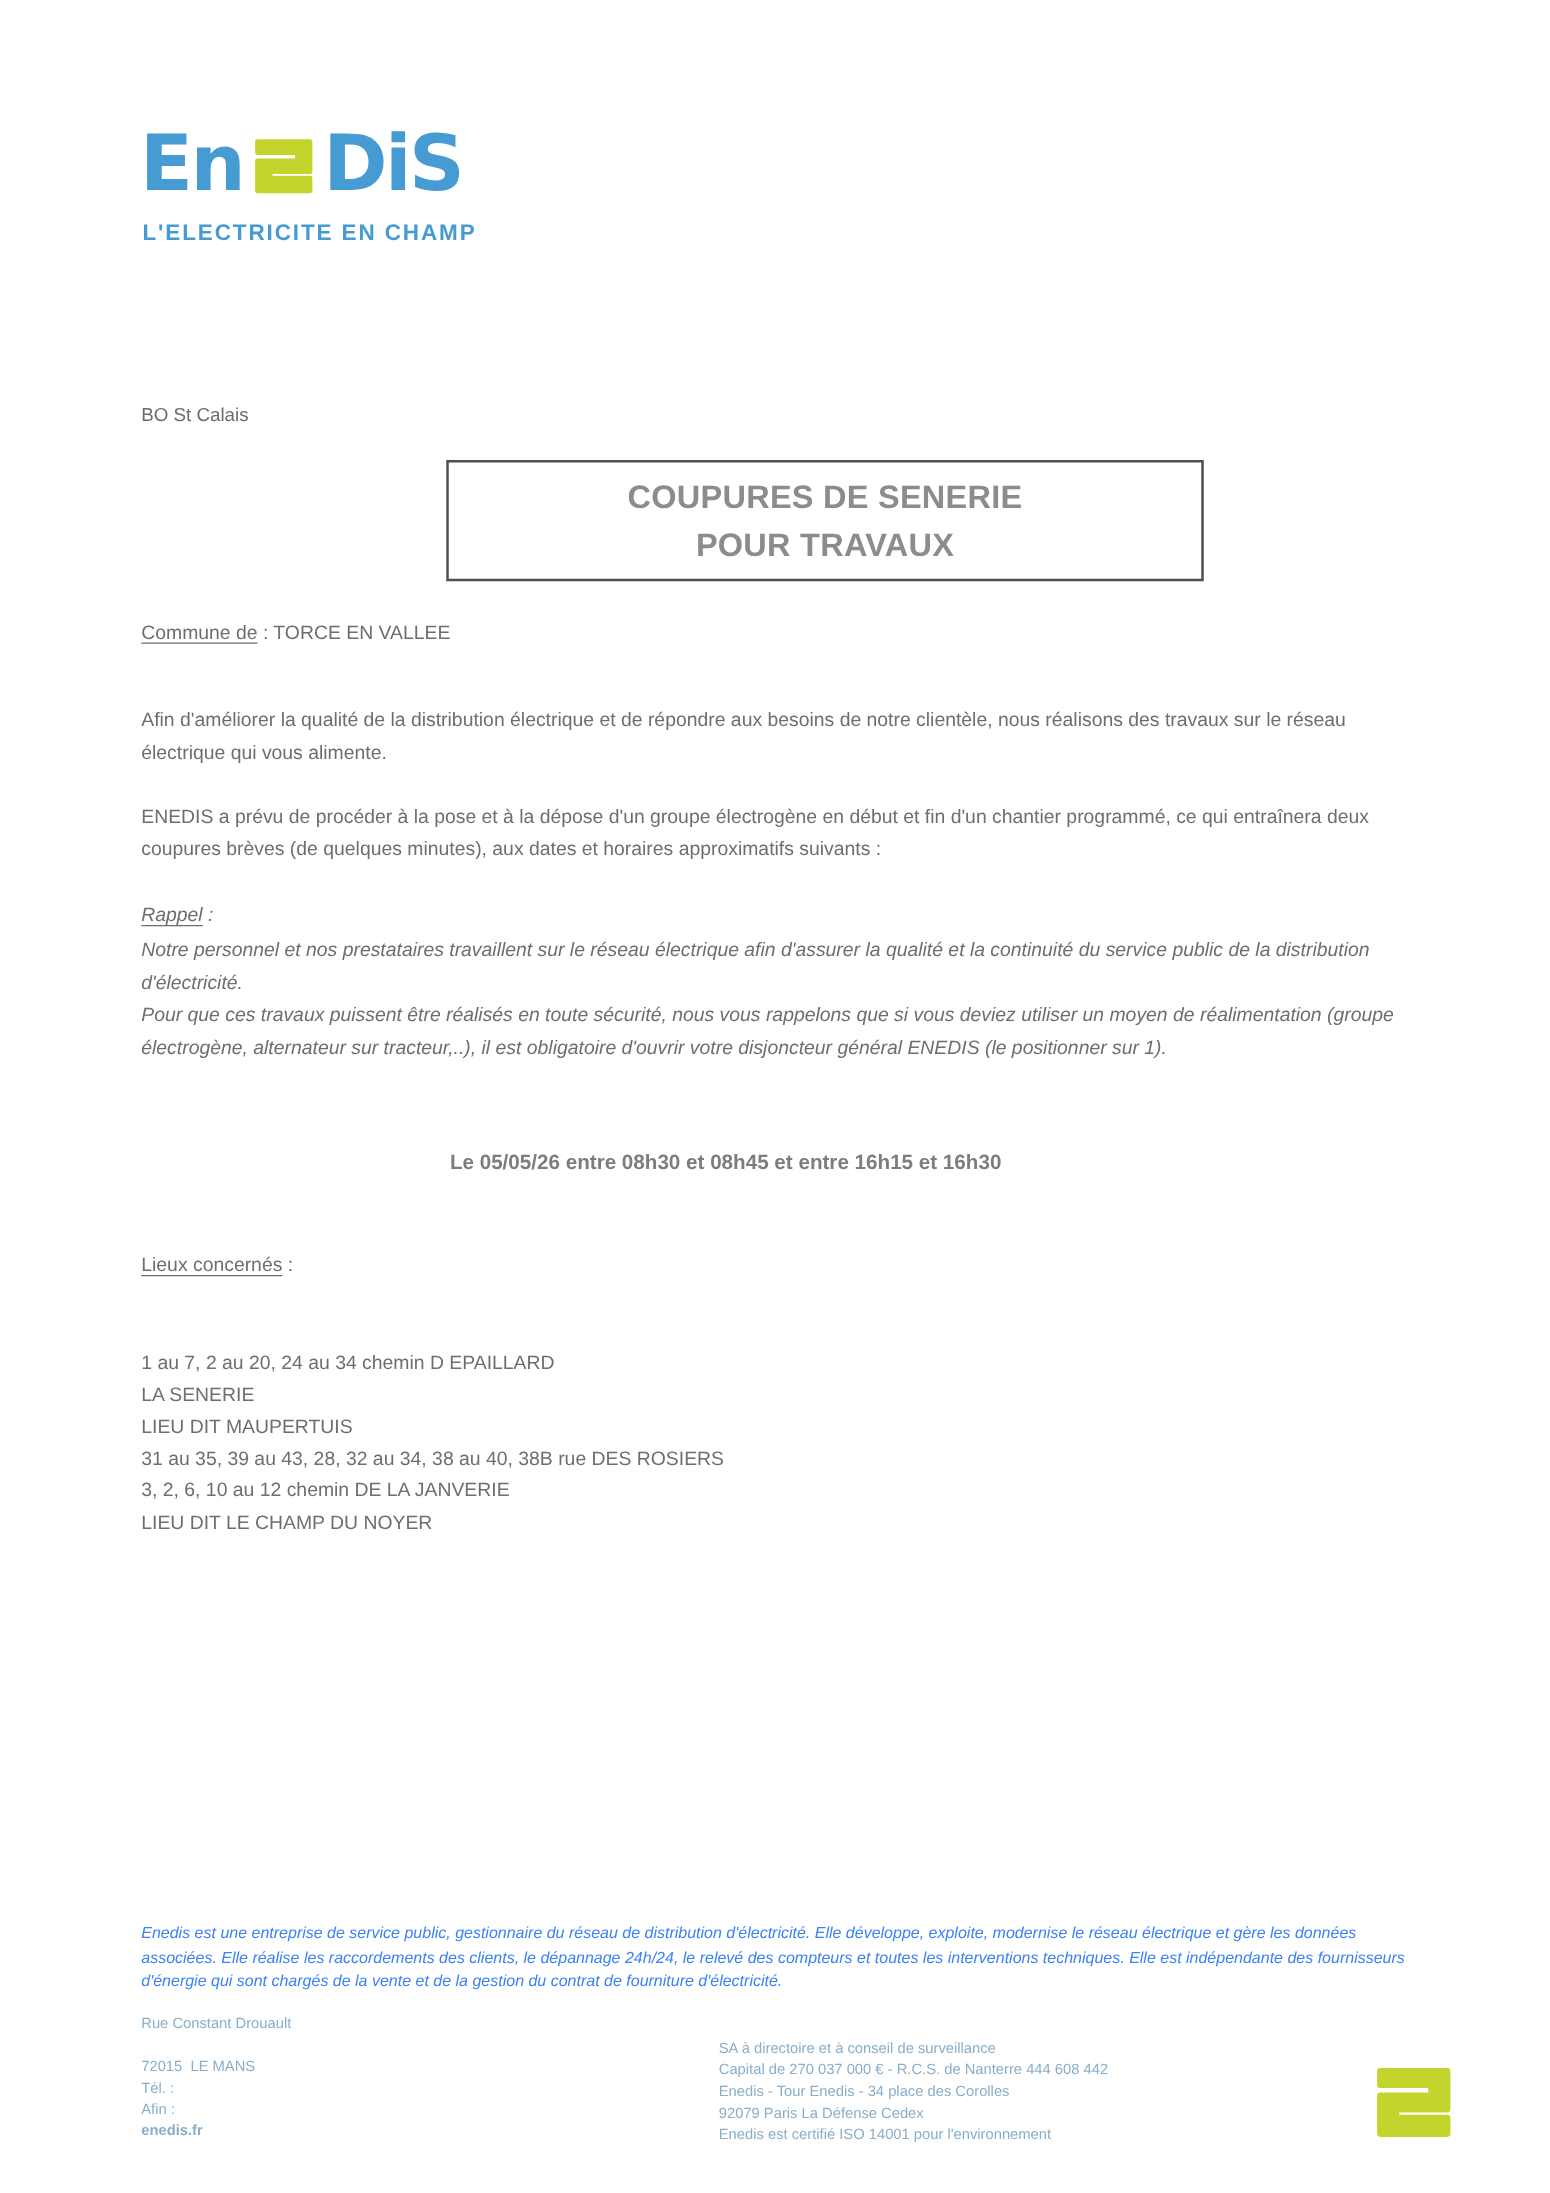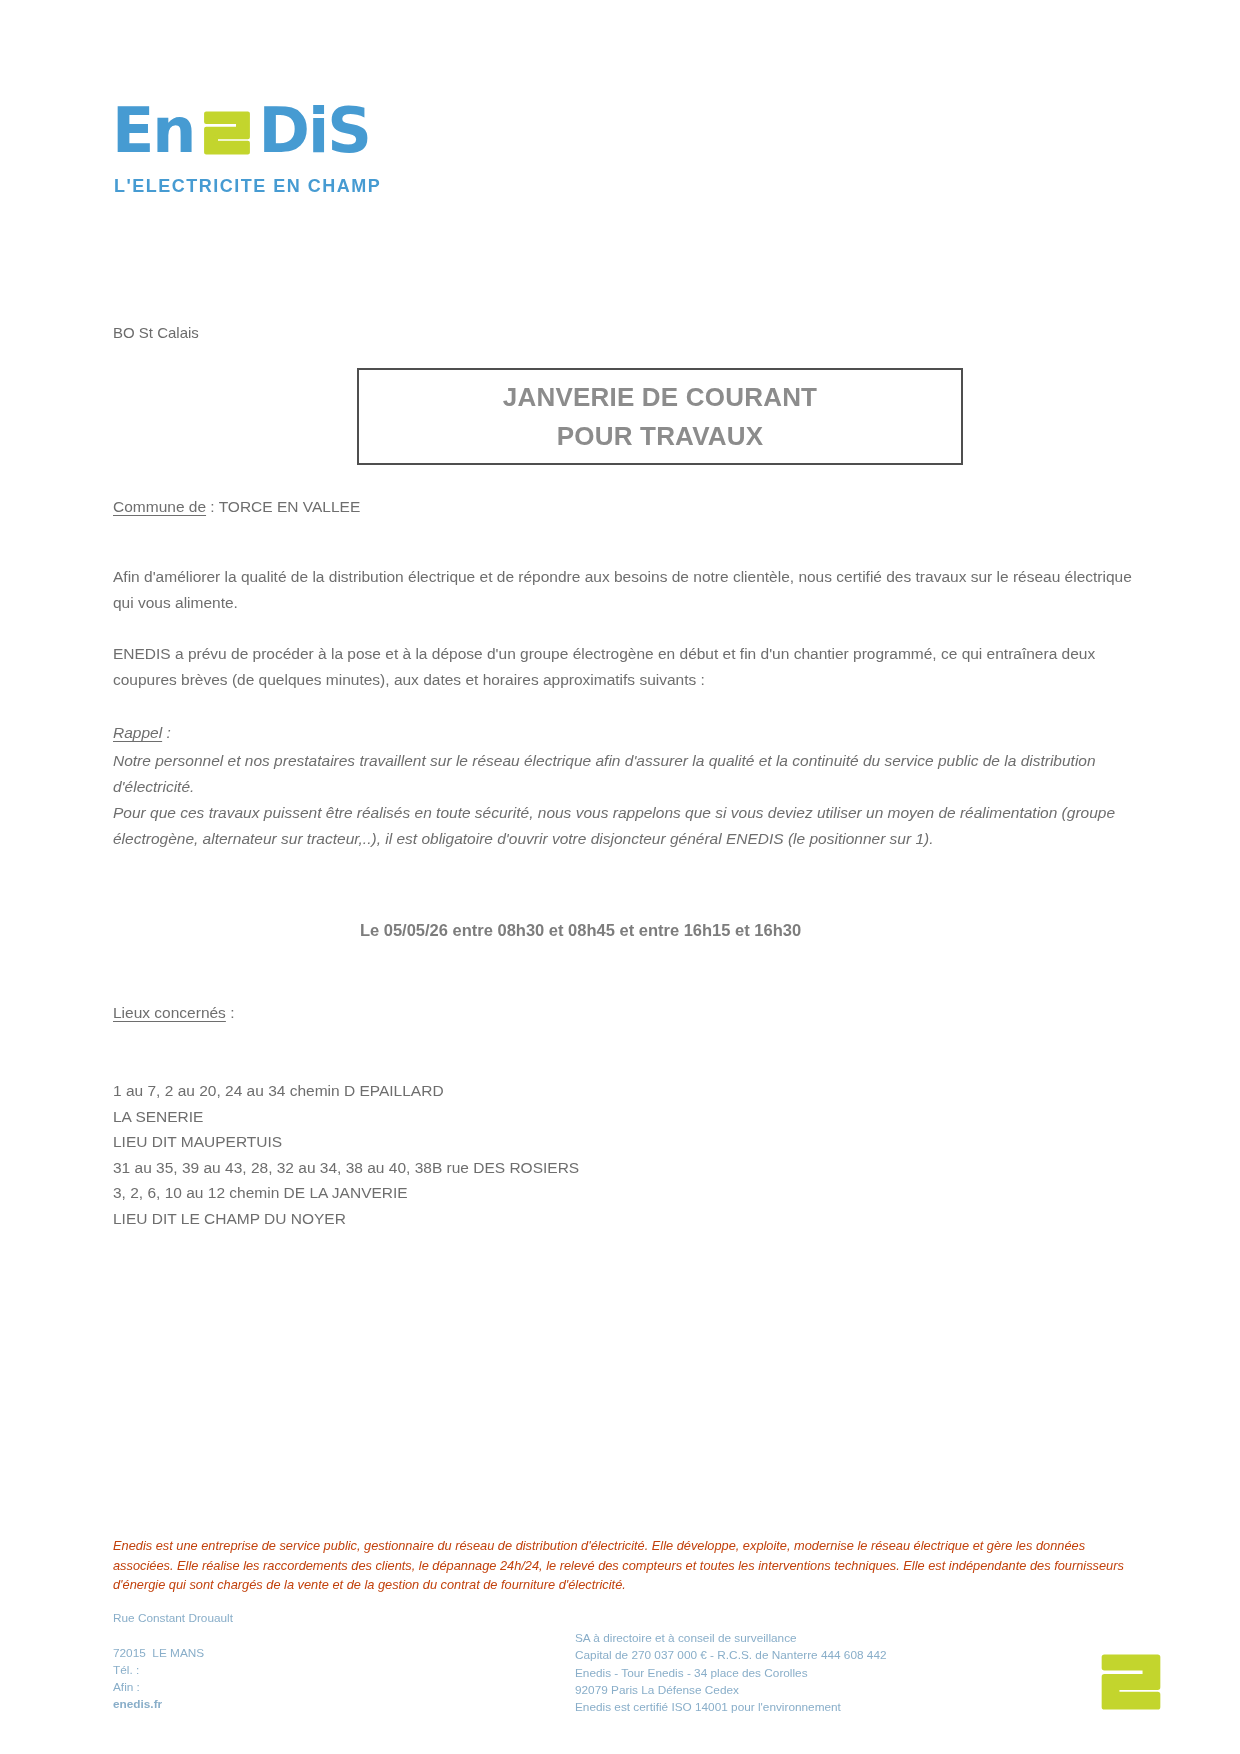--- a/index.html
+++ b/index.html
@@ -55,21 +55,21 @@
 
   .lieux-label { left:113px; top:1000px; }
   .loc-list { left:113px; top:1078px; width:1025px; }
   .loc-item { line-height:25.6px; }
 
   .page-number { left:113px; top:1510px; width:1022px; text-align:right;
     font-size:13px; color:#5a5a5a; }
 
   .legal {
     left:113px; top:1536px; width:1028px;
-    font-size:12.8px; font-style:italic; color:#c2410c; line-height:19.5px;
+    font-size:12.8px; font-style:italic; color:#3b82f6; line-height:19.5px;
   }
 
   .foot-col { font-size:11.8px; color:#89aec9; }
   .foot-line { line-height:17.3px; min-height:17.3px; white-space:pre-wrap; }
   .foot-left { left:113px; top:1610px; width:300px; }
   .foot-center { left:575px; top:1630px; width:420px; }
   .bold { font-weight:bold; }
 
   .corner-logo { left:1097px; top:1650px; width:68px; height:64px; }
 </style>
@@ -83,27 +83,27 @@
     <svg class="logo-e-svg" viewBox="0 0 72 72" aria-hidden="true">
       <path d="M 6 8 L 66 8 L 66 42 L 20 42 L 20 50 L 66 50 L 66 64 L 6 64 L 6 30 L 52 30 L 52 20 L 6 20 Z" fill="#c3d52d" stroke="#c3d52d" stroke-width="6" stroke-linejoin="round" fill-rule="evenodd"></path>
     </svg>
     <span class="logo-word">DiS</span>
   </div>
   <div class="abs logo-tagline">L'ELECTRICITE EN CHAMP</div>
 
   <div class="abs office">BO St Calais</div>
 
   <div class="abs title-box">
-    <div class="title-line">JANVERIE DE COURANT</div>
+    <div class="title-line">COUPURES DE SENERIE</div>
     <div class="title-line">POUR TRAVAUX</div>
   </div>
 
   <div class="abs commune body-text"><span class="u">Commune de</span><span> : TORCE EN VALLEE</span></div>
 
-  <div class="abs para p1 body-text">Afin d'améliorer la qualité de la distribution électrique et de répondre aux besoins de notre clientèle, nous certifié des travaux sur le réseau électrique qui vous alimente.</div>
+  <div class="abs para p1 body-text">Afin d'améliorer la qualité de la distribution électrique et de répondre aux besoins de notre clientèle, nous réalisons des travaux sur le réseau électrique qui vous alimente.</div>
   <div class="abs para p2 body-text">ENEDIS a prévu de procéder à la pose et à la dépose d'un groupe électrogène en début et fin d'un chantier programmé, ce qui entraînera deux coupures brèves (de quelques minutes), aux dates et horaires approximatifs suivants :</div>
 
   <div class="abs rappel-label body-text it"><span class="u">Rappel</span><span> :</span></div>
   <div class="abs para rappel-p1 body-text it">Notre personnel et nos prestataires travaillent sur le réseau électrique afin d'assurer la qualité et la continuité du service public de la distribution d'électricité.</div>
   <div class="abs para rappel-p2 body-text it">Pour que ces travaux puissent être réalisés en toute sécurité, nous vous rappelons que si vous deviez utiliser un moyen de réalimentation (groupe électrogène, alternateur sur tracteur,..), il est obligatoire d'ouvrir votre disjoncteur général ENEDIS (le positionner sur 1).</div>
 
   <div class="abs schedule">Le 05/05/26 entre 08h30 et 08h45 et entre 16h15 et 16h30</div>
 
   <div class="abs lieux-label body-text"><span class="u">Lieux concernés</span><span> :</span></div>
   <div class="abs loc-list body-text">

